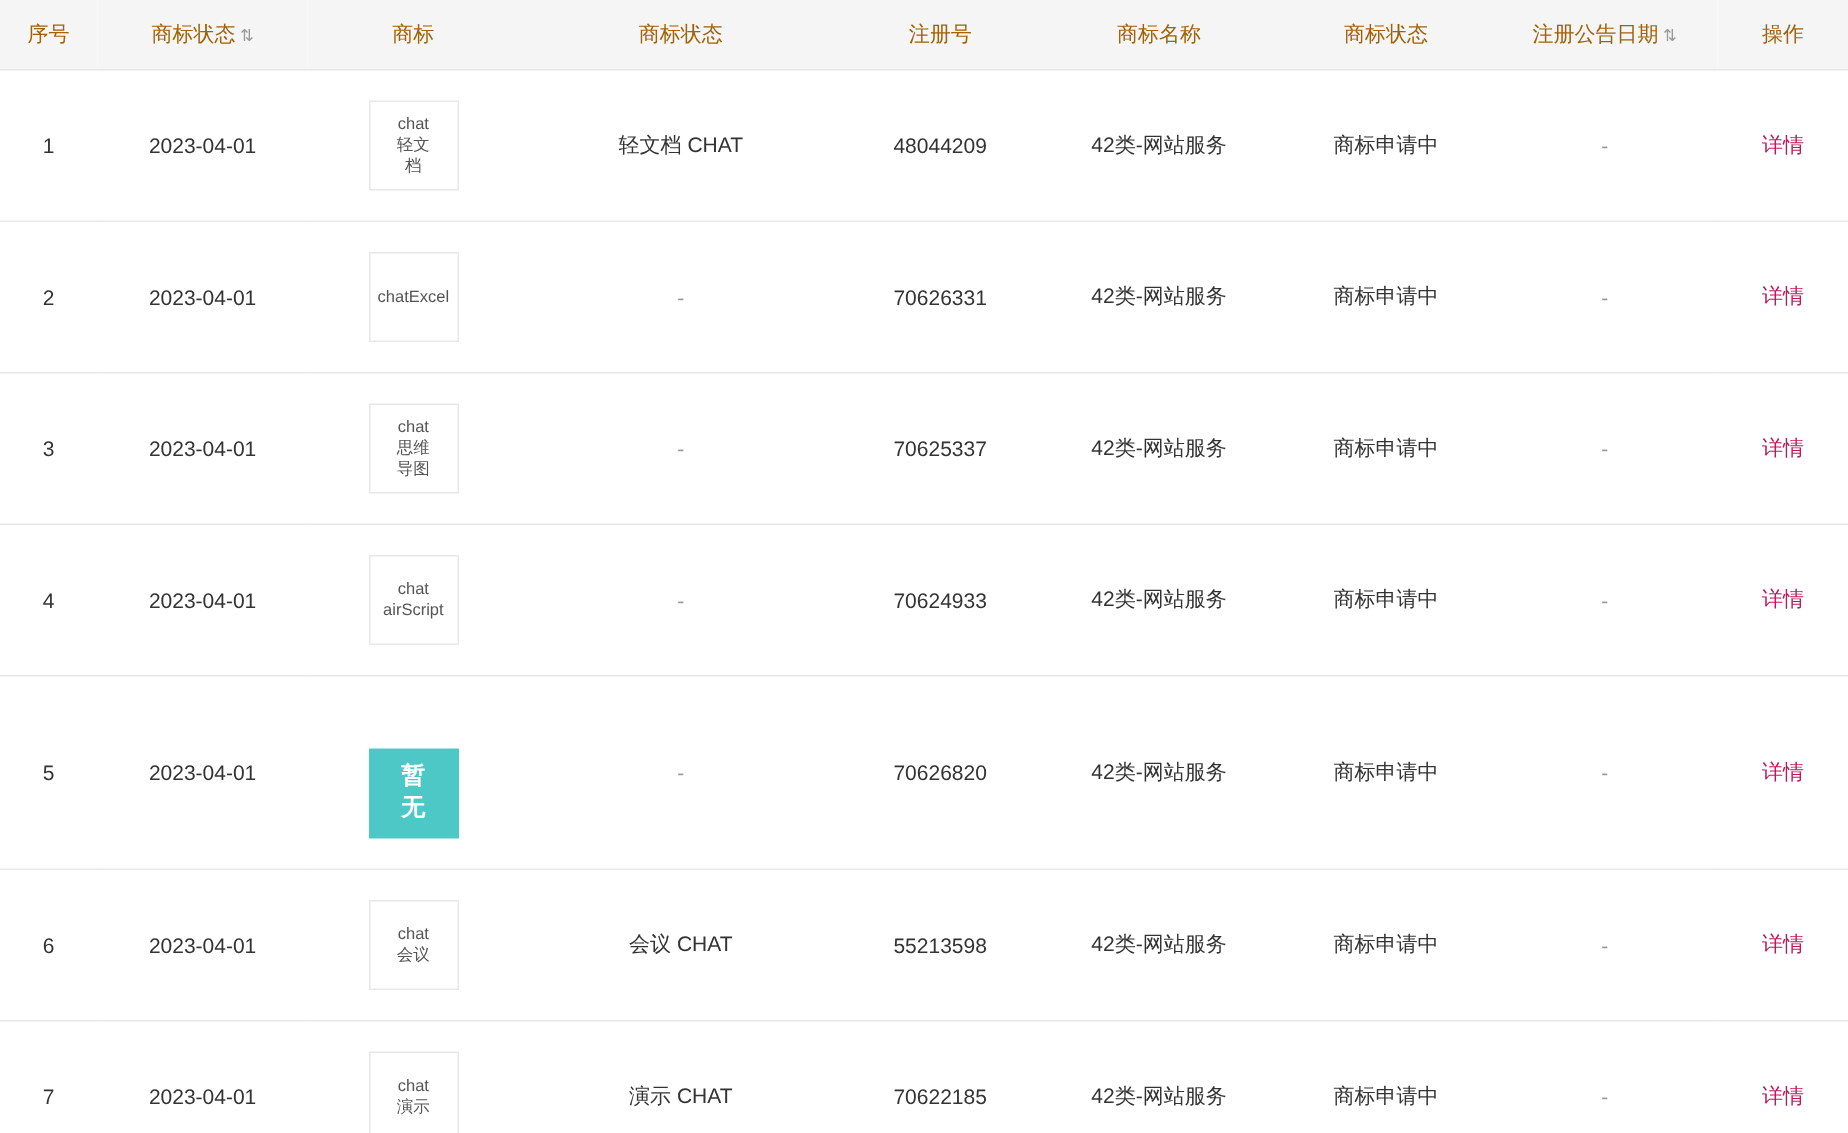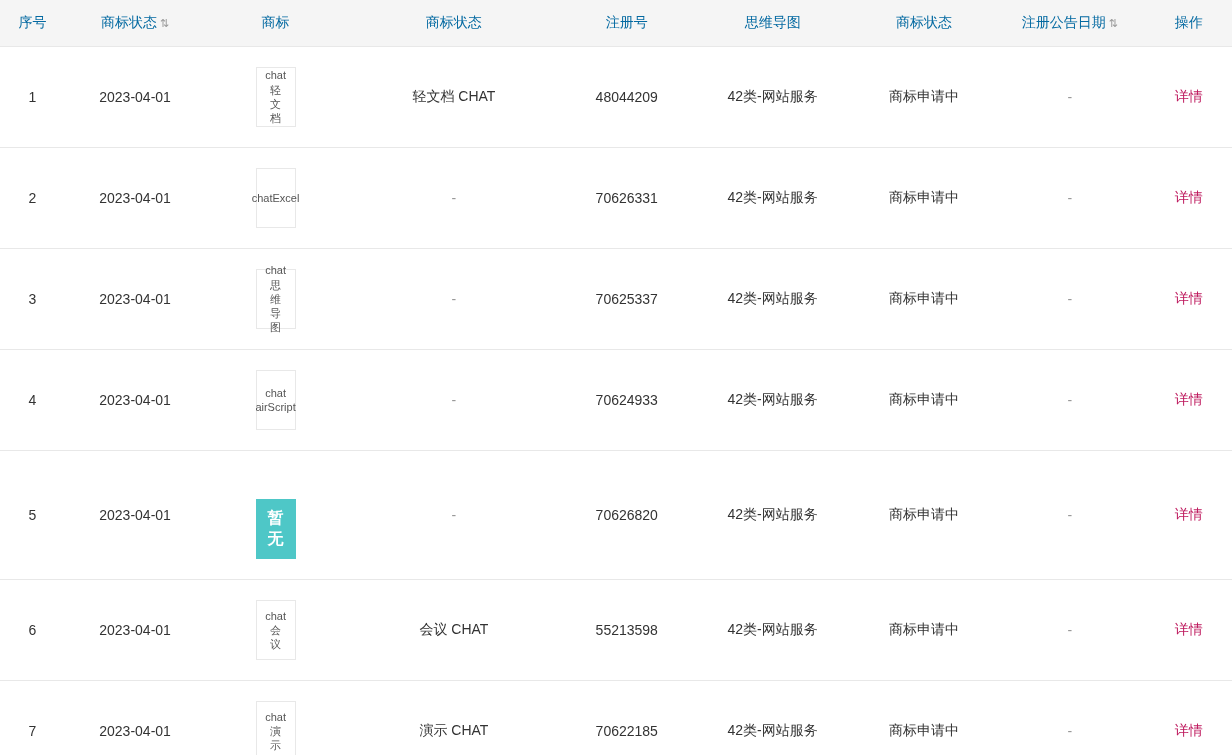--- a/index.html
+++ b/index.html
@@ -22,21 +22,21 @@
       border-collapse: collapse;
       table-layout: fixed;
     }
     thead tr {
       background: #f5f5f5;
       border-bottom: 1px solid #e8e8e8;
     }
     thead th {
       padding: 14px 8px;
       text-align: center;
-      color: #0369a1;
+      color: #a16207;
       font-weight: 500;
       font-size: 14px;
       border-bottom: 1px solid #e8e8e8;
     }
     th.sortable {
       cursor: pointer;
     }
     th.sortable::after {
       content: " ⇅";
       font-size: 11px;
@@ -51,21 +51,21 @@
       vertical-align: middle;
       color: #333;
       font-size: 14px;
     }
     .brand-cell {
       display: flex;
       align-items: center;
       justify-content: center;
     }
     .brand-img {
-      width: 40px;
+      width: 60px;
       height: 60px;
       border: 1px solid #e8e8e8;
       display: flex;
       align-items: center;
       justify-content: center;
       font-size: 11px;
       color: #555;
       background: #fff;
       text-align: center;
       line-height: 1.3;
@@ -113,21 +113,21 @@
       <col class="col-pubdate">
       <col class="col-action">
     </colgroup>
     <thead>
       <tr>
         <th>序号</th>
         <th class="sortable">商标状态</th>
         <th>商标</th>
         <th>商标状态</th>
         <th>注册号</th>
-        <th>思维导图</th>
+        <th>商标名称</th>
         <th>商标状态</th>
         <th class="sortable">注册公告日期</th>
         <th>操作</th>
       </tr>
     </thead>
     <tbody id="table-body">
     <tr>
           <td>1</td>
           <td>2023-04-01</td>
           <td>

